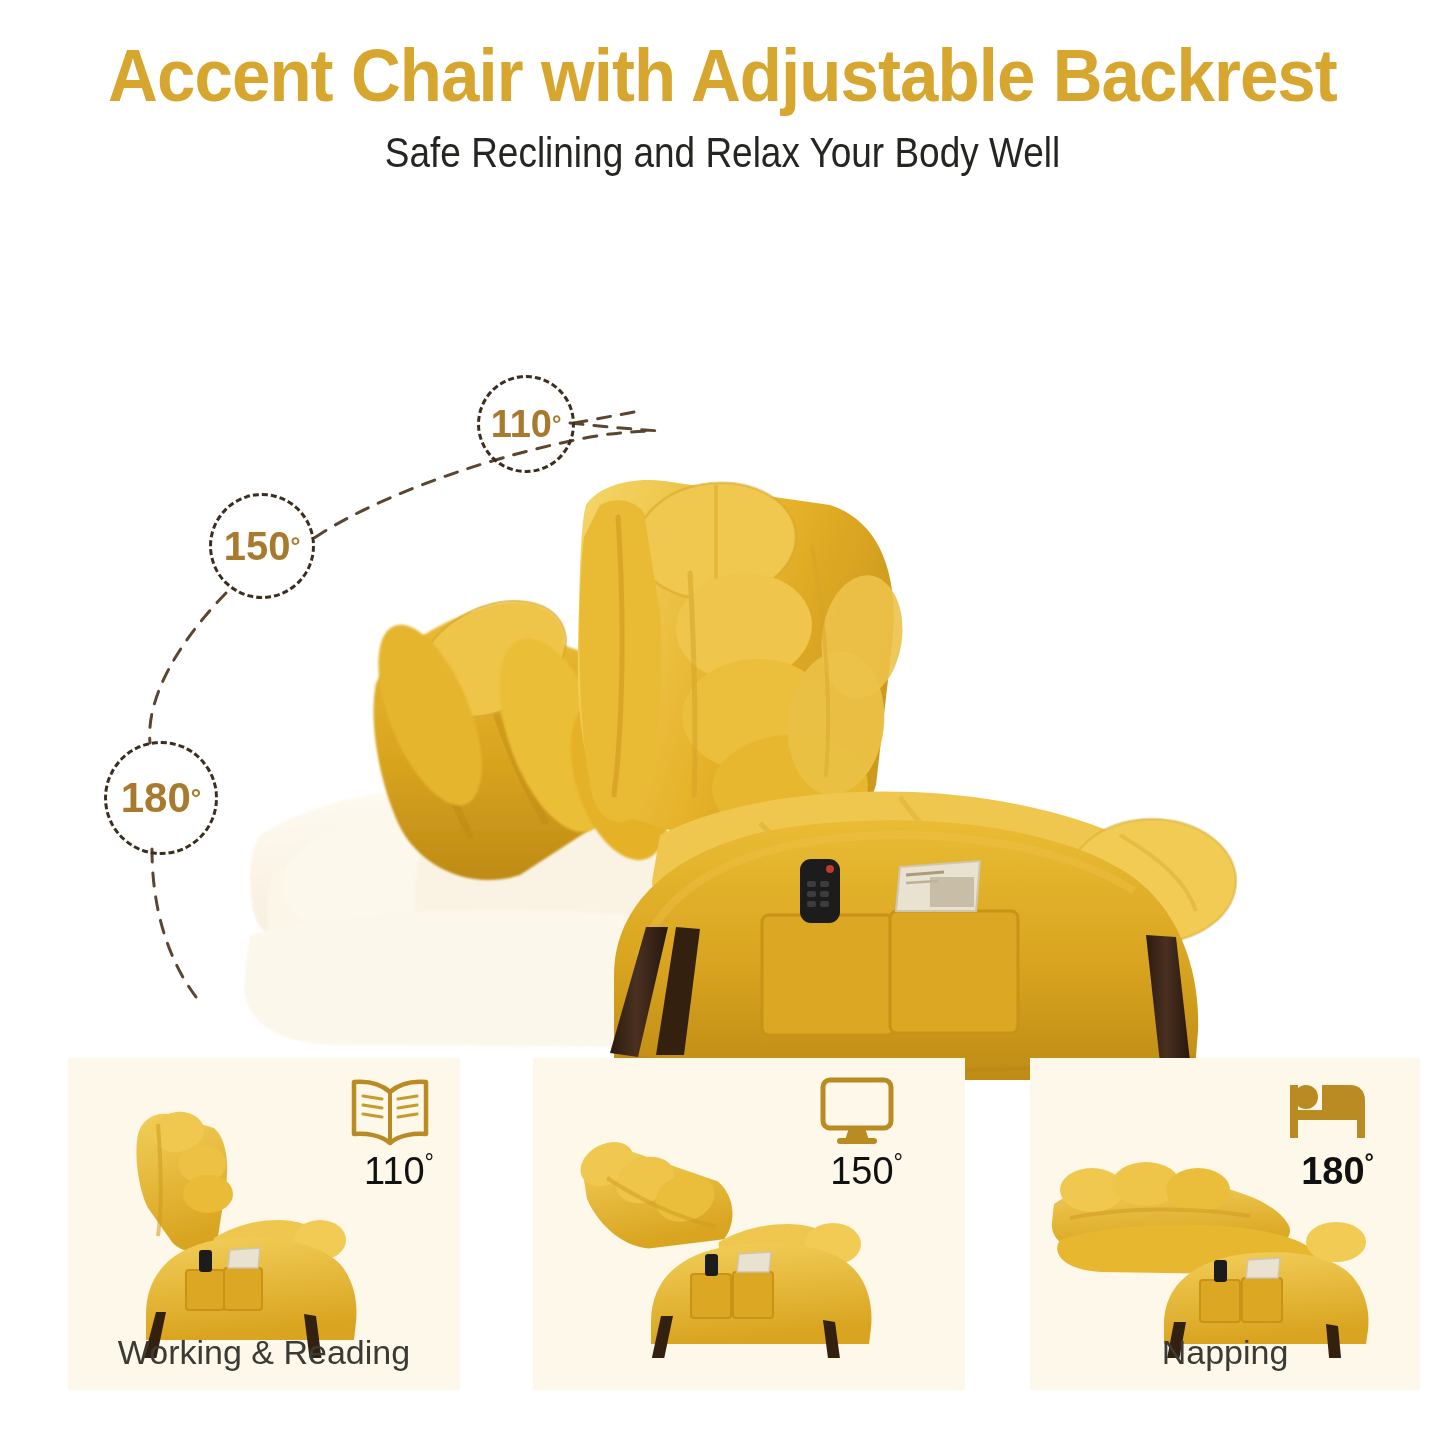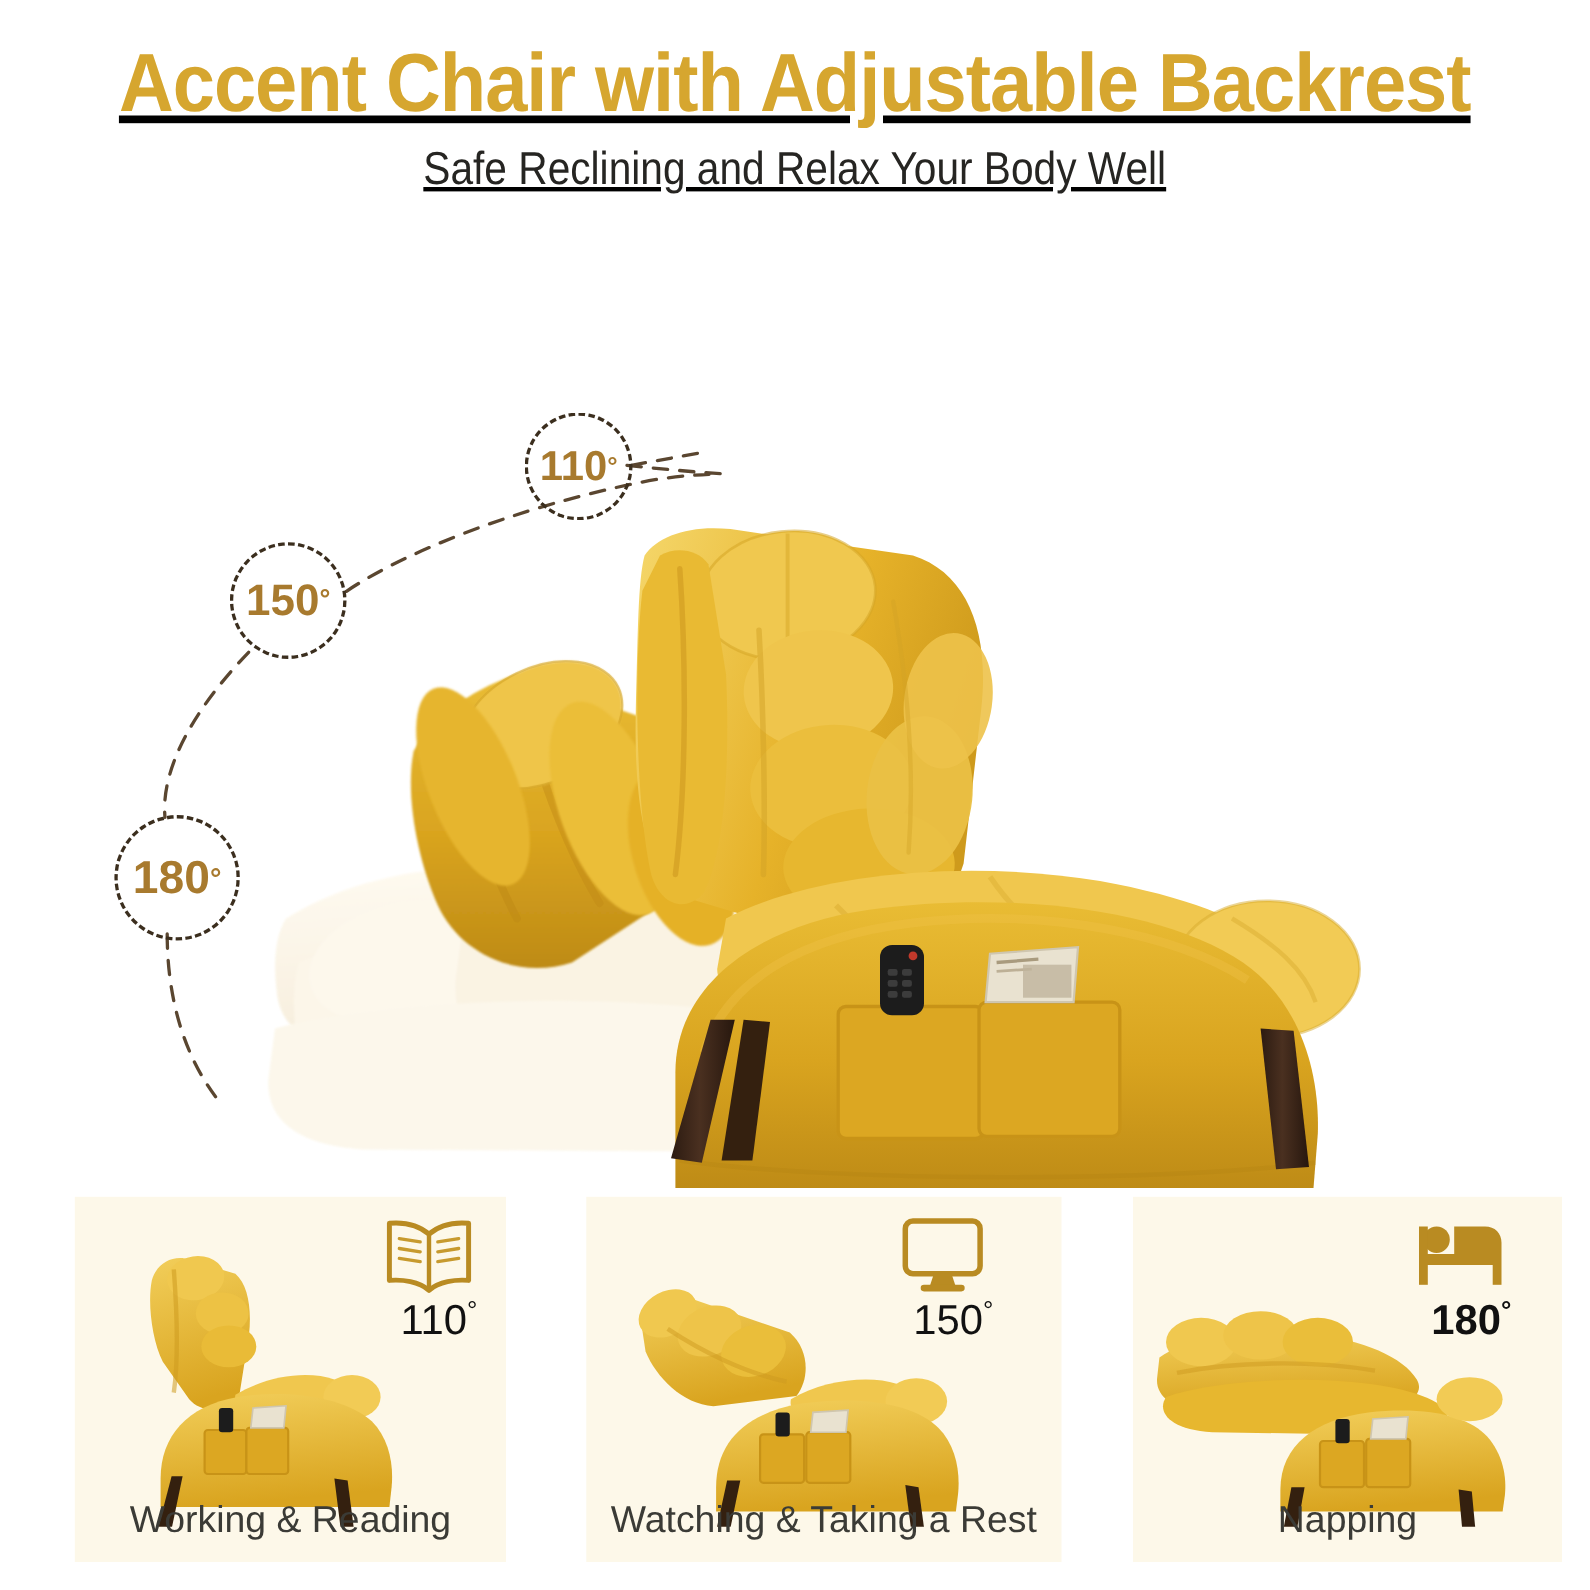--- a/index.html
+++ b/index.html
@@ -6,21 +6,21 @@
   body{
     width:1445px;height:1445px;
     background:#ffffff;
     font-family:"Liberation Sans", sans-serif;
     overflow:hidden;
     position:relative;
   }
   .page{position:relative;width:1445px;height:1445px;}
 
   
-  .header{position:absolute;left:0;top:0;width:1445px;text-align:center;text-decoration:underline;}
+  .header{position:absolute;left:0;top:0;width:1445px;text-align:center;}
   .title{
     font-family:"Liberation Sans", sans-serif;
     font-weight:bold;
     font-size:75px;
     letter-spacing:-1px;
     color:#D6A62F;
     transform:scaleX(0.92);
     margin-top:38px;
     line-height:1.0;
     white-space:nowrap;
@@ -49,21 +49,21 @@
     font-family:"Liberation Sans", sans-serif;
     font-weight:bold;
     background:rgba(255,255,255,0.0);
   }
   .badge-110{left:477px;top:200px;width:92px;height:92px;font-size:38px;}
   .badge-150{left:209px;top:318px;width:100px;height:100px;font-size:40px;}
   .badge-180{left:104px;top:566px;width:108px;height:108px;font-size:42px;}
   .badge .deg{font-size:0.62em;vertical-align:super;line-height:0;}
 
   
-  .panels{position:absolute;left:0;top:1088px;width:1432px;height:332px;}
+  .panels{position:absolute;left:0;top:1058px;width:1432px;height:332px;}
   .panel{
     position:absolute;top:0;height:332px;
     background:#FDF8E9;
     overflow:hidden;
   }
   .panel-1{left:68px;width:392px;}
   .panel-2{left:533px;width:432px;}
   .panel-3{left:1030px;width:390px;}
 
   .panel-icon{position:absolute;right:24px;top:14px;width:92px;height:78px;}
@@ -344,21 +344,20 @@
 
       <svg class="panel-icon" viewBox="0 0 92 78">
         <rect x="12" y="8" width="68" height="48" rx="7" fill="none" stroke="#B98B22" stroke-width="5"></rect>
         <path d="M 38,56 L 34,68 L 58,68 L 54,56 Z" fill="#B98B22"></path>
         <rect x="26" y="66" width="40" height="6" rx="3" fill="#B98B22"></rect>
       </svg>
 
       <div class="panel-angle">
         <span>150</span><span class="deg">°</span>
       </div>
-      <div class="panel-caption">Watching &amp; Taking a Rest</div>
     </div>
 
     <div class="panel panel-3">
       <svg class="panel-chair" viewBox="0 0 390 300">
         <defs>
           <linearGradient id="p3" x1="0" y1="0" x2="0.2" y2="1">
             <stop offset="0%" stop-color="#F2CE5A"></stop>
               <stop offset="100%" stop-color="#D9A41F"></stop>
           </linearGradient>
         </defs>

